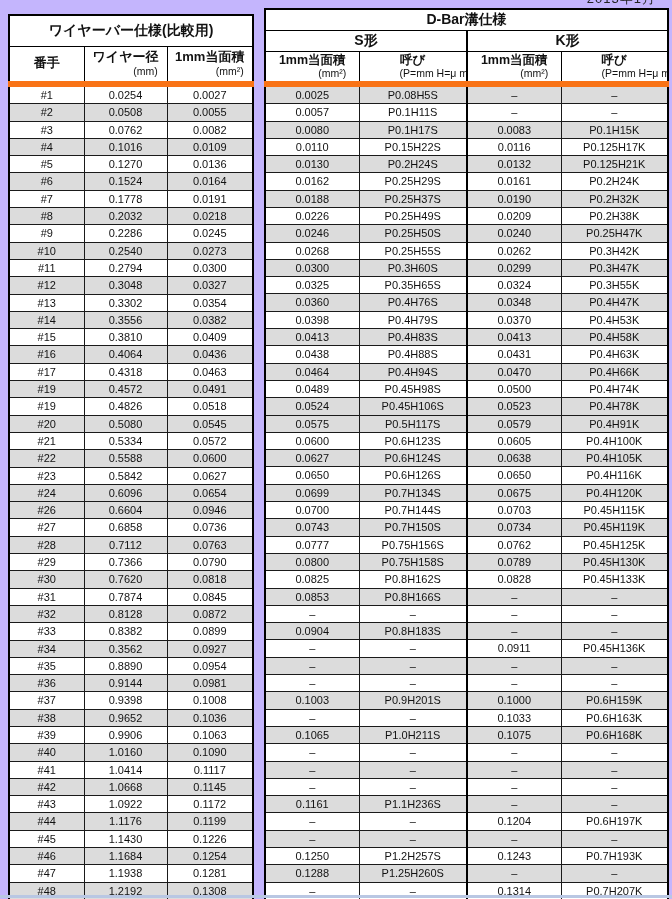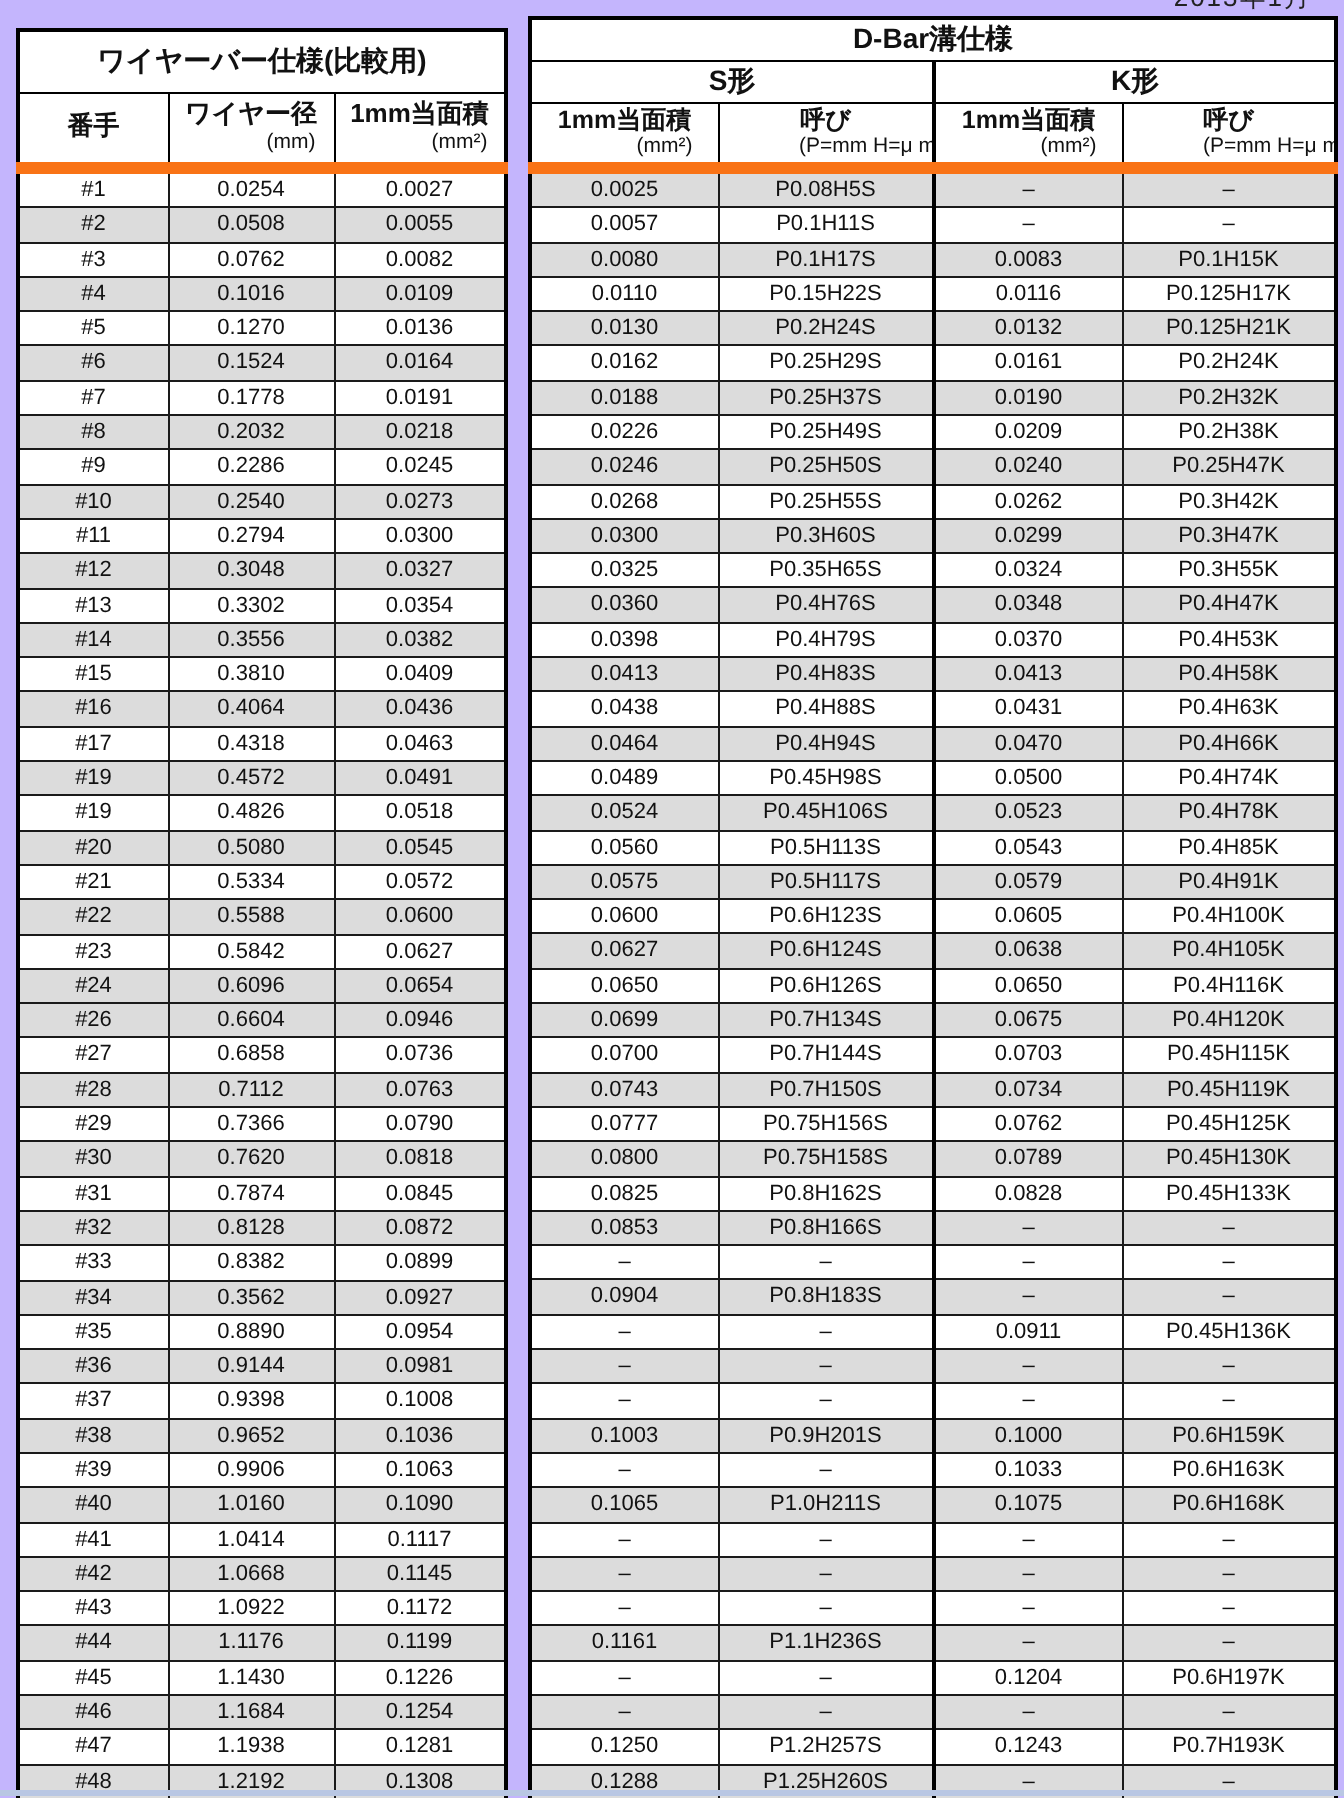--- a/index.html
+++ b/index.html
@@ -445,26 +445,20 @@
             <td>P0.45H98S</td>
             <td>0.0500</td>
             <td>P0.4H74K</td>
           </tr>
           <tr class="shade">
             <td>0.0524</td>
             <td>P0.45H106S</td>
             <td>0.0523</td>
             <td>P0.4H78K</td>
           </tr>
-          <tr>
-            <td>0.0560</td>
-            <td>P0.5H113S</td>
-            <td>0.0543</td>
-            <td>P0.4H85K</td>
-          </tr>
           <tr class="shade">
             <td>0.0575</td>
             <td>P0.5H117S</td>
             <td>0.0579</td>
             <td>P0.4H91K</td>
           </tr>
           <tr>
             <td>0.0600</td>
             <td>P0.6H123S</td>
             <td>0.0605</td>

